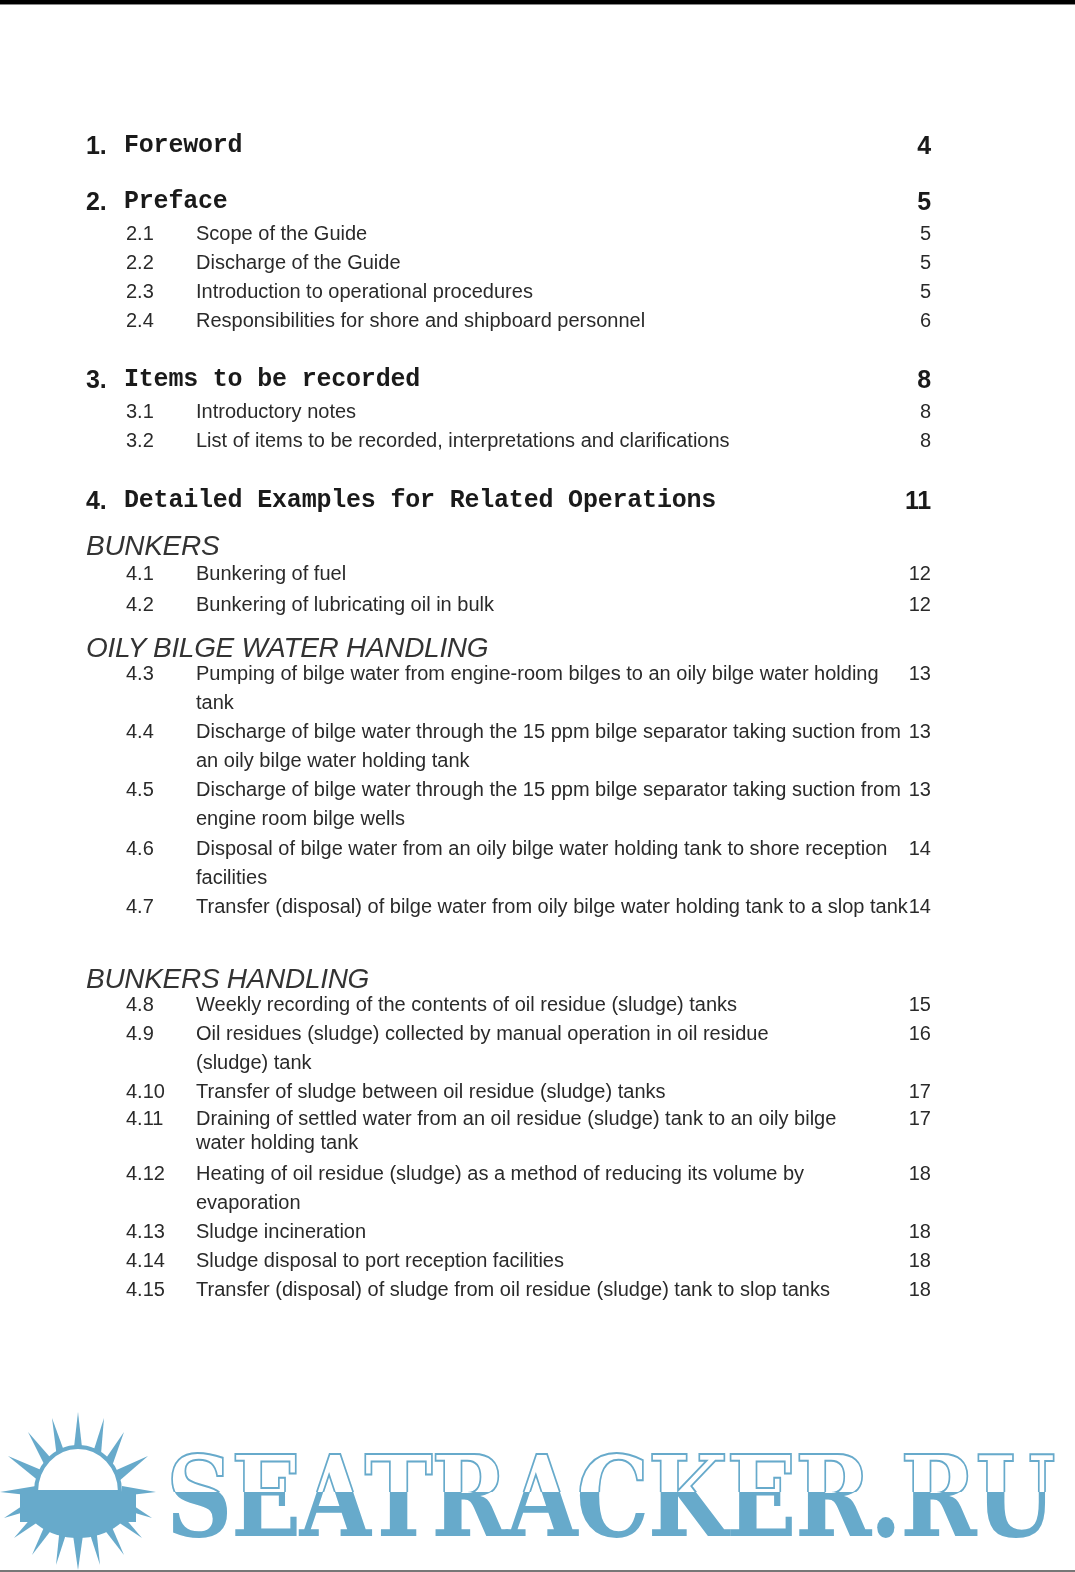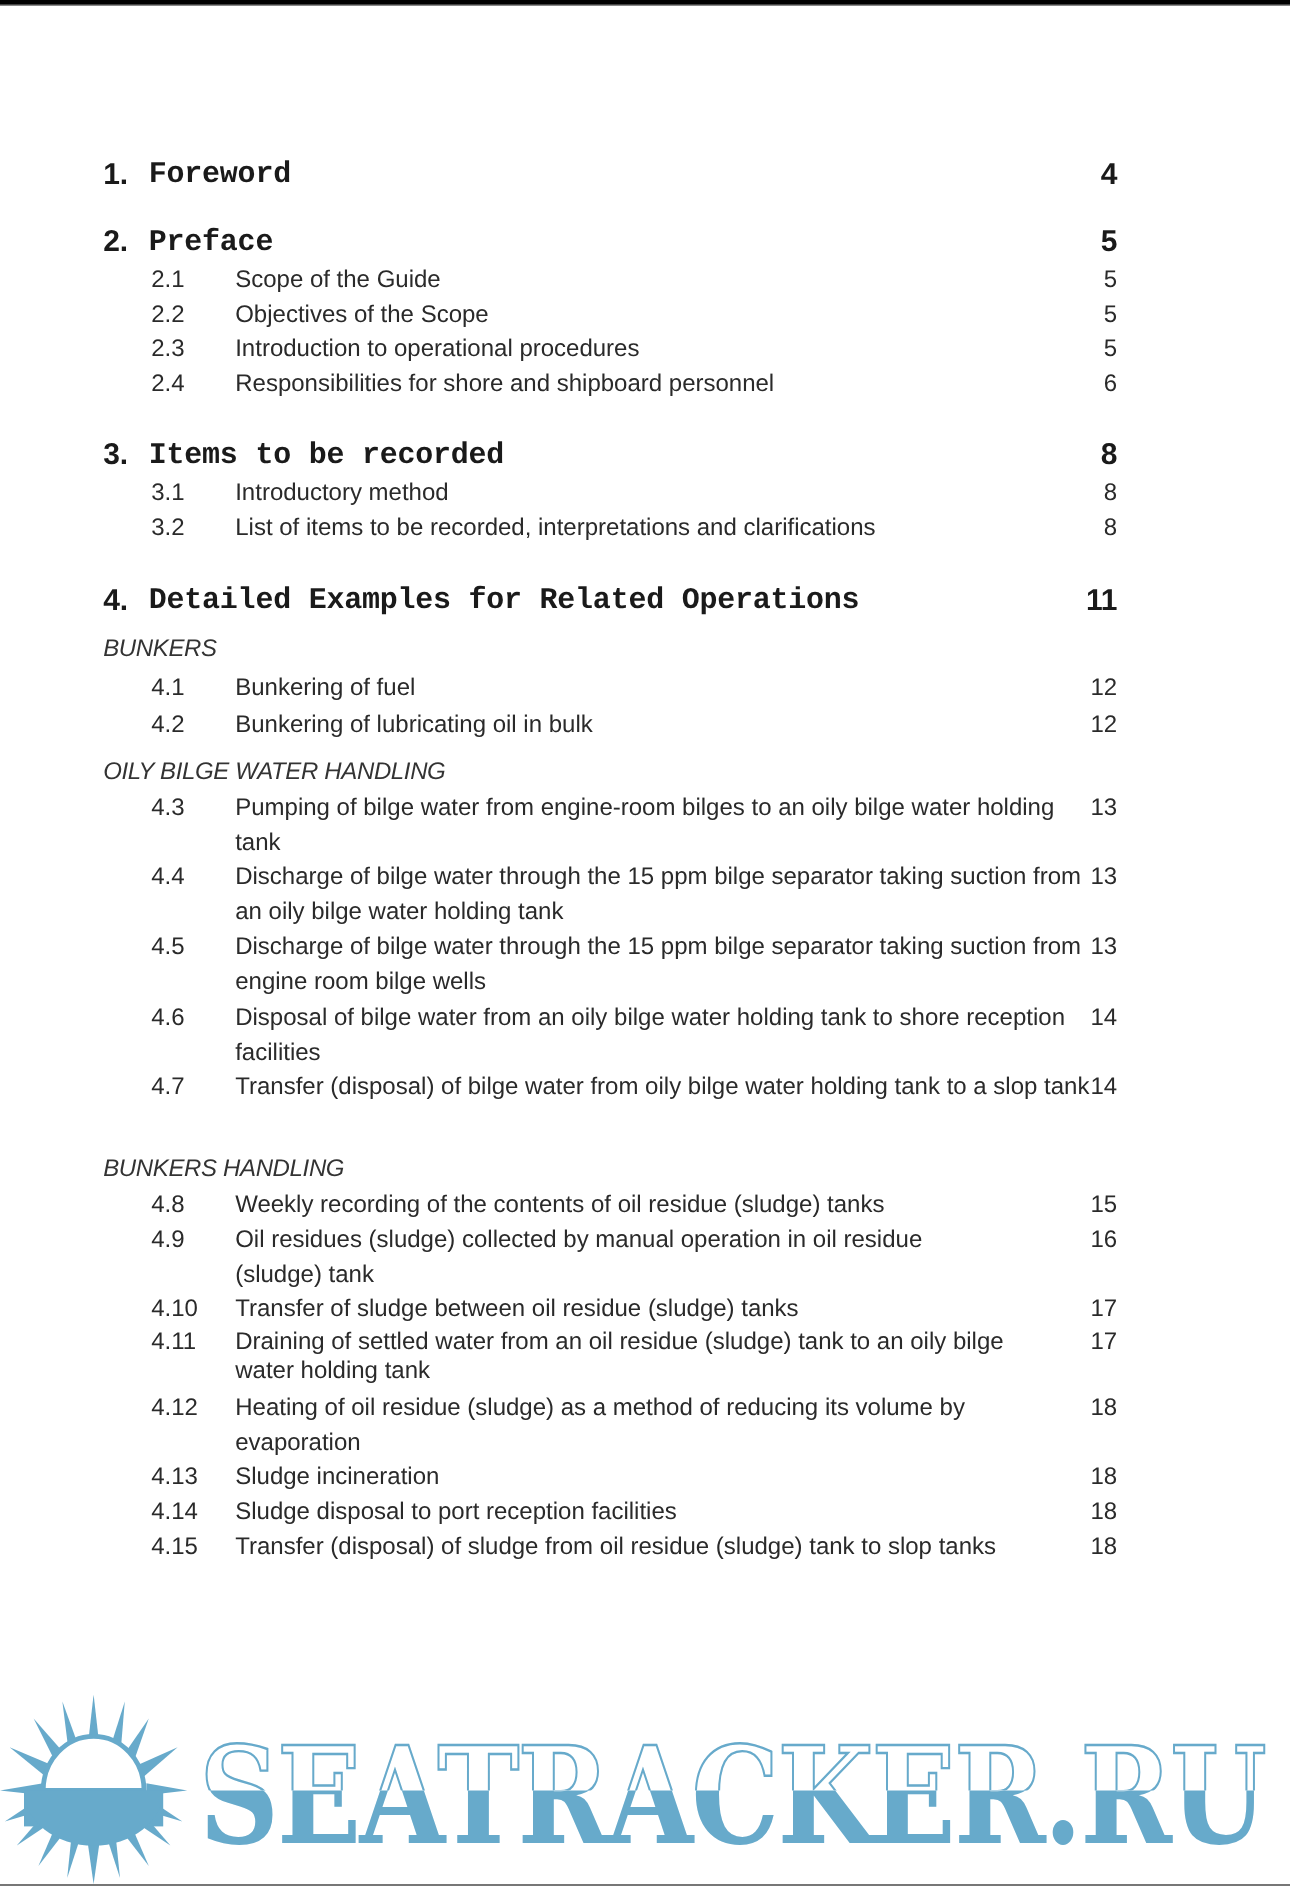--- a/index.html
+++ b/index.html
@@ -15,21 +15,21 @@
     .toc { position: absolute; left: 86px; top: 0; width: 845px; }
     .row { position: absolute; left: 0; width: 845px; }
     .h1 { font-family: "Liberation Sans", sans-serif; font-weight: bold; font-size: 25px; letter-spacing: -0.2px; }
     .h1 .num { position: absolute; left: 0; }
     .h1 .title { position: absolute; left: 38px; white-space: nowrap; font-family: Liberation Mono, monospace; }
     .h1 .page { position: absolute; right: 0; }
     .sub { font-family: "Liberation Sans", sans-serif; font-size: 20px; color: #2a2a2a; line-height: 29px; }
     .sub .num { position: absolute; left: 40px; }
     .sub .title { position: absolute; left: 82px; width: 715px; margin-left: 28px; }
     .sub .page { position: absolute; right: 0; }
-    .group { font-family: "Liberation Sans", sans-serif; font-style: italic; font-size: 20px; color: #333; letter-spacing: -0.3px; }
+    .group { font-family: "Liberation Sans", sans-serif; font-style: italic; font-size: 28px; color: #333; letter-spacing: -0.3px; }
 
     .logo { position: absolute; left: 0; top: 1400px; width: 1052px; height: 170px; padding-left: 12px; }
   </style>
 </head>
 <body>
 
 <div class="topbar"></div>
 <div class="topbar2"></div>
 
 <div class="toc">
@@ -45,42 +45,42 @@
     <span class="title">Preface</span>
     <span class="page">5</span>
   </div>
   <div class="row sub" style="top:219px;">
     <span class="num">2.1</span>
     <span class="title">Scope of the Guide</span>
     <span class="page">5</span>
   </div>
   <div class="row sub" style="top:248px;">
     <span class="num">2.2</span>
-    <span class="title">Objectives of the Scope</span>
+    <span class="title">Discharge of the Guide</span>
     <span class="page">5</span>
   </div>
   <div class="row sub" style="top:277px;">
     <span class="num">2.3</span>
     <span class="title">Introduction to operational procedures</span>
     <span class="page">5</span>
   </div>
   <div class="row sub" style="top:306px;">
     <span class="num">2.4</span>
     <span class="title">Responsibilities for shore and shipboard personnel</span>
     <span class="page">6</span>
   </div>
 
   <div class="row h1" style="top:365px;">
     <span class="num">3.</span>
     <span class="title">Items to be recorded</span>
     <span class="page">8</span>
   </div>
   <div class="row sub" style="top:397px;">
     <span class="num">3.1</span>
-    <span class="title">Introductory method</span>
+    <span class="title">Introductory notes</span>
     <span class="page">8</span>
   </div>
   <div class="row sub" style="top:426px;">
     <span class="num">3.2</span>
     <span class="title">List of items to be recorded, interpretations and clarifications</span>
     <span class="page">8</span>
   </div>
 
   <div class="row h1" style="top:486px;">
     <span class="num">4.</span>

